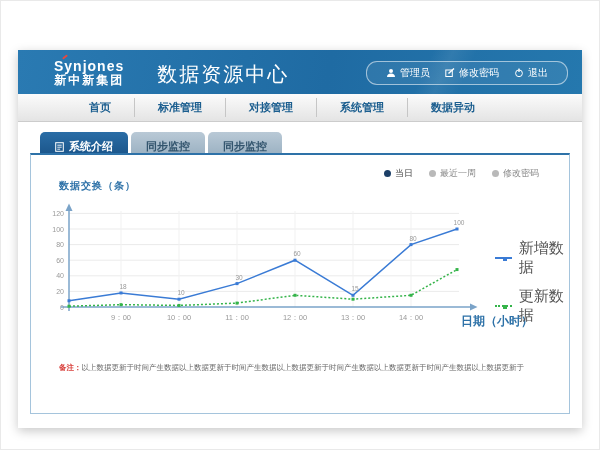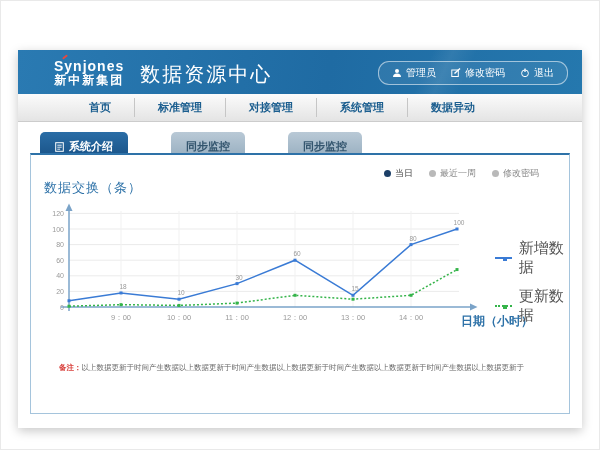--- a/index.html
+++ b/index.html
@@ -5,59 +5,59 @@
   html,body{margin:0;padding:0;}
   body{width:600px;height:450px;position:relative;background:#ffffff;
        font-family:"Liberation Sans","DejaVu Sans",sans-serif;overflow:hidden;}
   .frame{position:absolute;inset:0;border:1px solid #e9e9e9;pointer-events:none;}
 
   .window{position:absolute;left:18px;top:50px;width:564px;height:378px;background:#ffffff;
           box-shadow:0 3px 10px rgba(0,0,0,0.22);}
 
   
   .header{height:44px;background:linear-gradient(100deg,#2a7ab2 0%,#1f6ba3 55%,#2578ae 100%);
-          position:relative;display:flex;align-items:center;overflow:hidden;}
+          position:relative;display:flex;align-items:center;overflow:hidden;gap:17px;}
   .header .streak{position:absolute;top:-20px;right:60px;width:160px;height:90px;
           background:linear-gradient(115deg,rgba(255,255,255,0) 40%,rgba(255,255,255,0.07) 50%,rgba(255,255,255,0) 62%);}
   .logo{margin-left:36px;text-align:center;color:#fff;line-height:1.1;}
   .logo-top{font-size:14px;font-weight:bold;letter-spacing:1px;position:relative;display:inline-block;}
   .logo-top .ymark{position:absolute;top:-3px;left:8px;width:6px;height:2px;background:#e8483f;
           transform:rotate(-38deg);border-radius:1px;}
   .logo-bottom{font-size:12px;font-weight:bold;letter-spacing:2px;}
   .app-title{color:#fff;font-size:20px;margin-left:16px;letter-spacing:2px;margin-top:4px;}
   .user-pill{position:absolute;right:14px;top:11px;height:22px;border:1px solid rgba(255,255,255,0.55);
           border-radius:11px;background:rgba(255,255,255,0.07);display:flex;align-items:center;
-          padding:0 13px;gap:15px;color:#fff;font-size:10px;}
+          padding:0 19px;gap:15px;color:#fff;font-size:10px;}
   .pill-item{display:flex;align-items:center;gap:4px;cursor:pointer;white-space:nowrap;}
 
   
   .nav{height:27px;background:linear-gradient(#fbfbfb,#e4e4e4);border-bottom:1px solid #cccccc;
        display:flex;align-items:center;padding-left:48px;}
   .nav-item{color:#1b5e8f;font-weight:bold;font-size:11px;padding:2px 23px;cursor:pointer;}
   .nav-item:not(:last-child){border-right:1px solid #c6c6c6;}
 
   
   .content{position:relative;height:307px;}
-  .tabs{display:flex;position:absolute;left:22px;top:10px;height:29px;gap:40px;}
+  .tabs{display:flex;position:absolute;left:22px;top:10px;height:29px;}
   .tab{padding:0 15px;line-height:21px;font-size:11px;font-weight:bold;
        border-radius:5px 5px 0 0;margin-right:3px;display:flex;align-items:center;gap:5px;cursor:pointer;}
   .tab.active{background:linear-gradient(#2a6da6,#174f83);color:#fff;}
   .tab.inactive{background:linear-gradient(#b9c9d6,#93abbd);color:#33556e;}
 
   .panel{position:absolute;left:12px;right:12px;top:31px;height:258px;background:#fff;
          border:1px solid #a5c4dc;border-top:2px solid #2e72a8;overflow:hidden;}
 
   .range-row{position:absolute;top:12px;right:30px;display:flex;gap:16px;align-items:center;font-size:9px;}
   .radio{display:flex;align-items:center;gap:4px;cursor:pointer;}
   .radio .dot{width:7px;height:7px;border-radius:50%;background:#b9b9b9;}
   .radio.selected .dot{background:#1c3f67;}
   .radio .lbl{color:#888;}
   .radio.selected .lbl{color:#444;}
 
-  .ylabel{position:absolute;left:13px;top:24px;color:#2e72a8;font-weight:normal;font-size:13px;letter-spacing:1px;}
+  .ylabel{position:absolute;left:28px;top:24px;color:#2e72a8;font-weight:bold;font-size:10px;letter-spacing:1px;}
   .xlabel{position:absolute;left:430px;top:158px;color:#2e72a8;font-weight:bold;font-size:12px;white-space:nowrap;}
   .chart-svg{position:absolute;left:12px;top:48px;}
 
   .series-legend{position:absolute;left:464px;top:84px;font-size:15px;color:#555;}
   .legend-row{display:flex;align-items:center;gap:7px;margin-bottom:10px;cursor:pointer;}
   .swatch{width:20px;height:0;position:relative;}
   .swatch .mid{position:absolute;left:8px;top:-2px;width:4px;height:4px;}
 
   .note{position:absolute;left:28px;top:208px;font-size:7.5px;white-space:nowrap;color:#666;}
   .note .prefix{color:#d9413d;font-weight:bold;}

